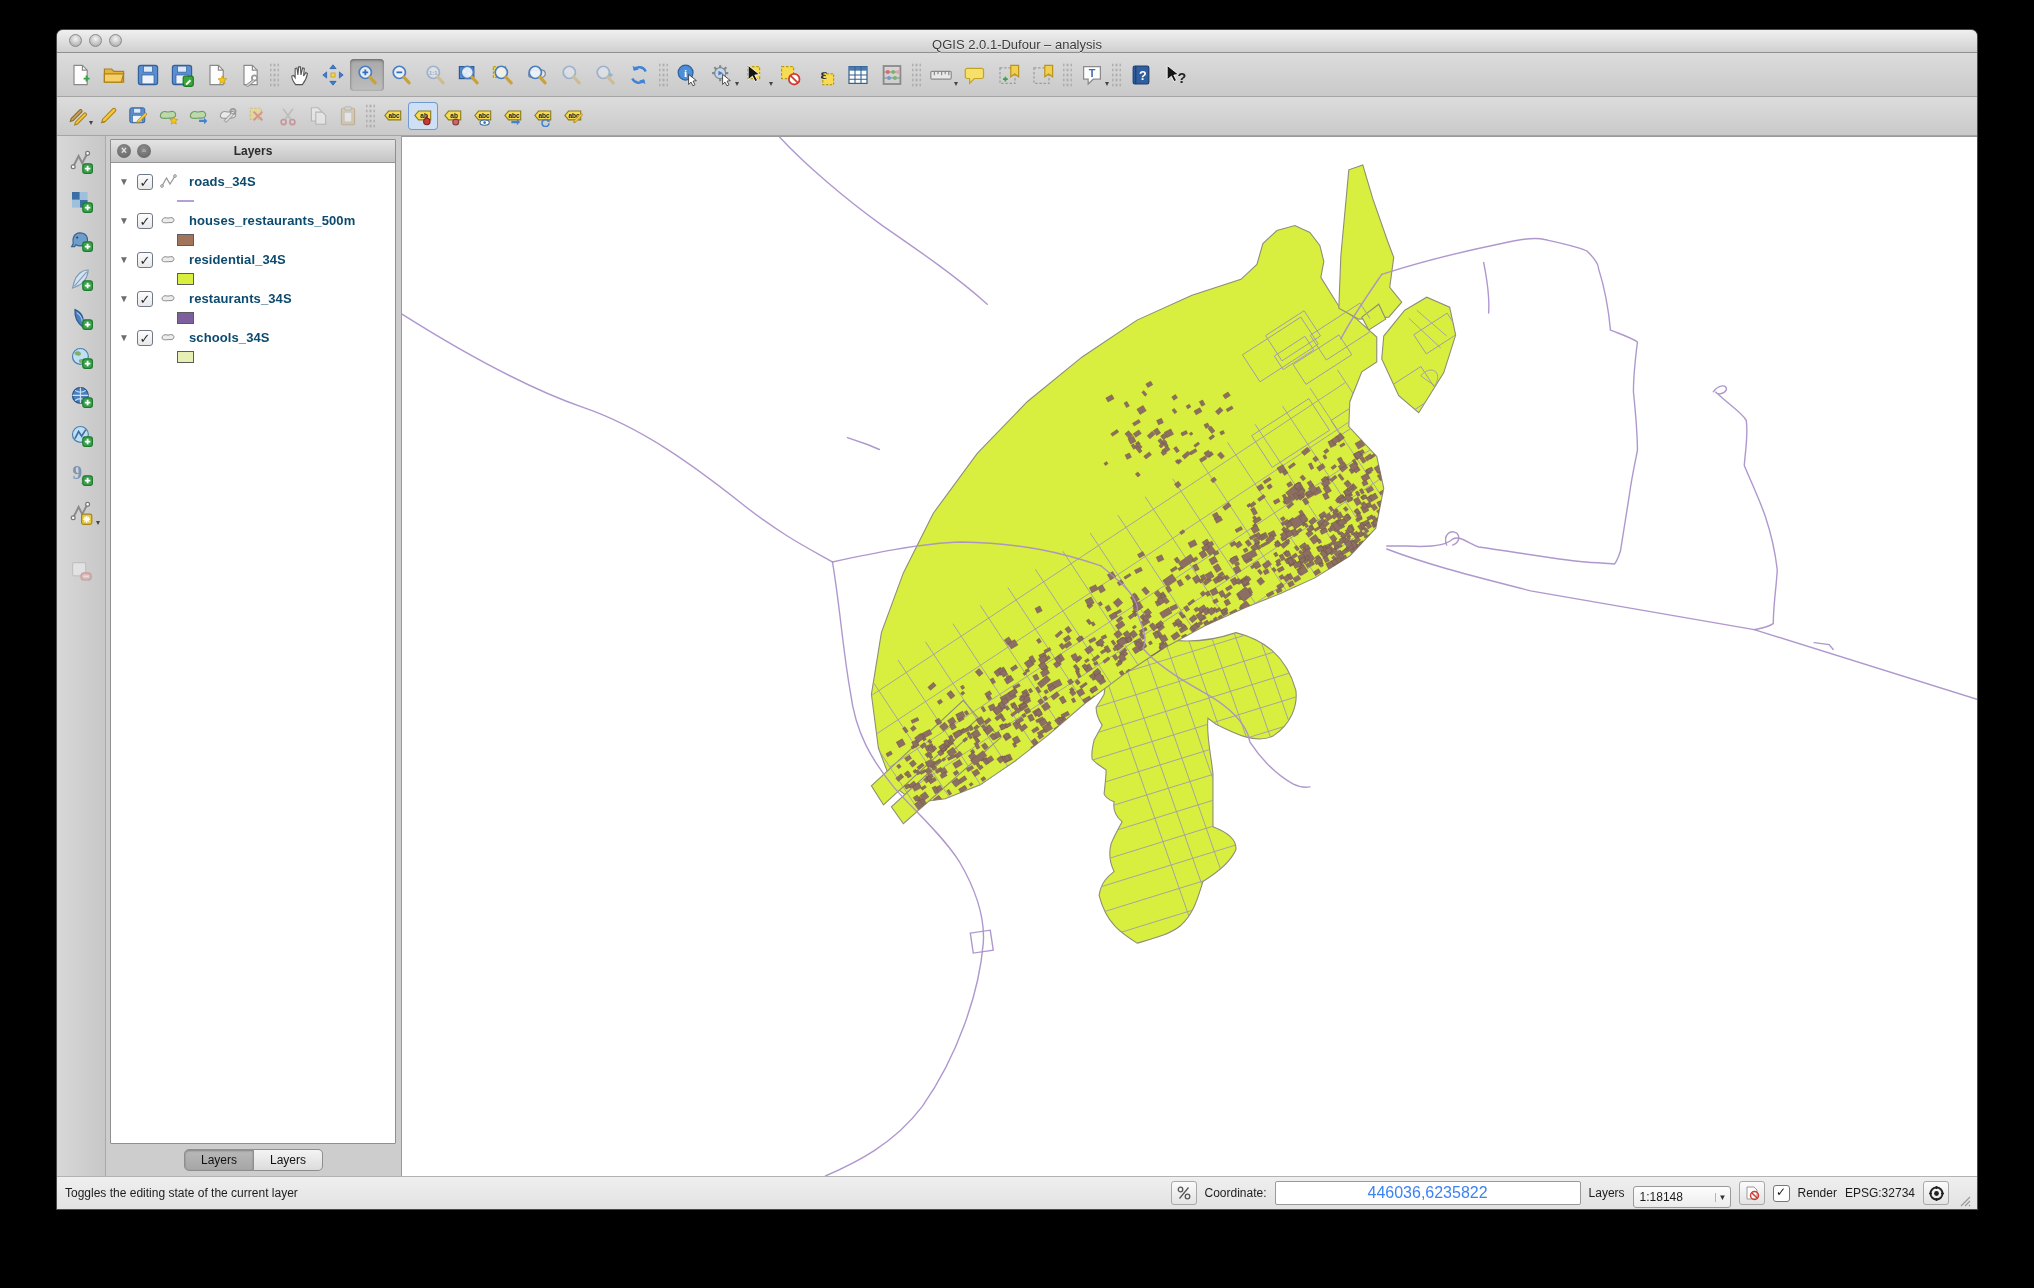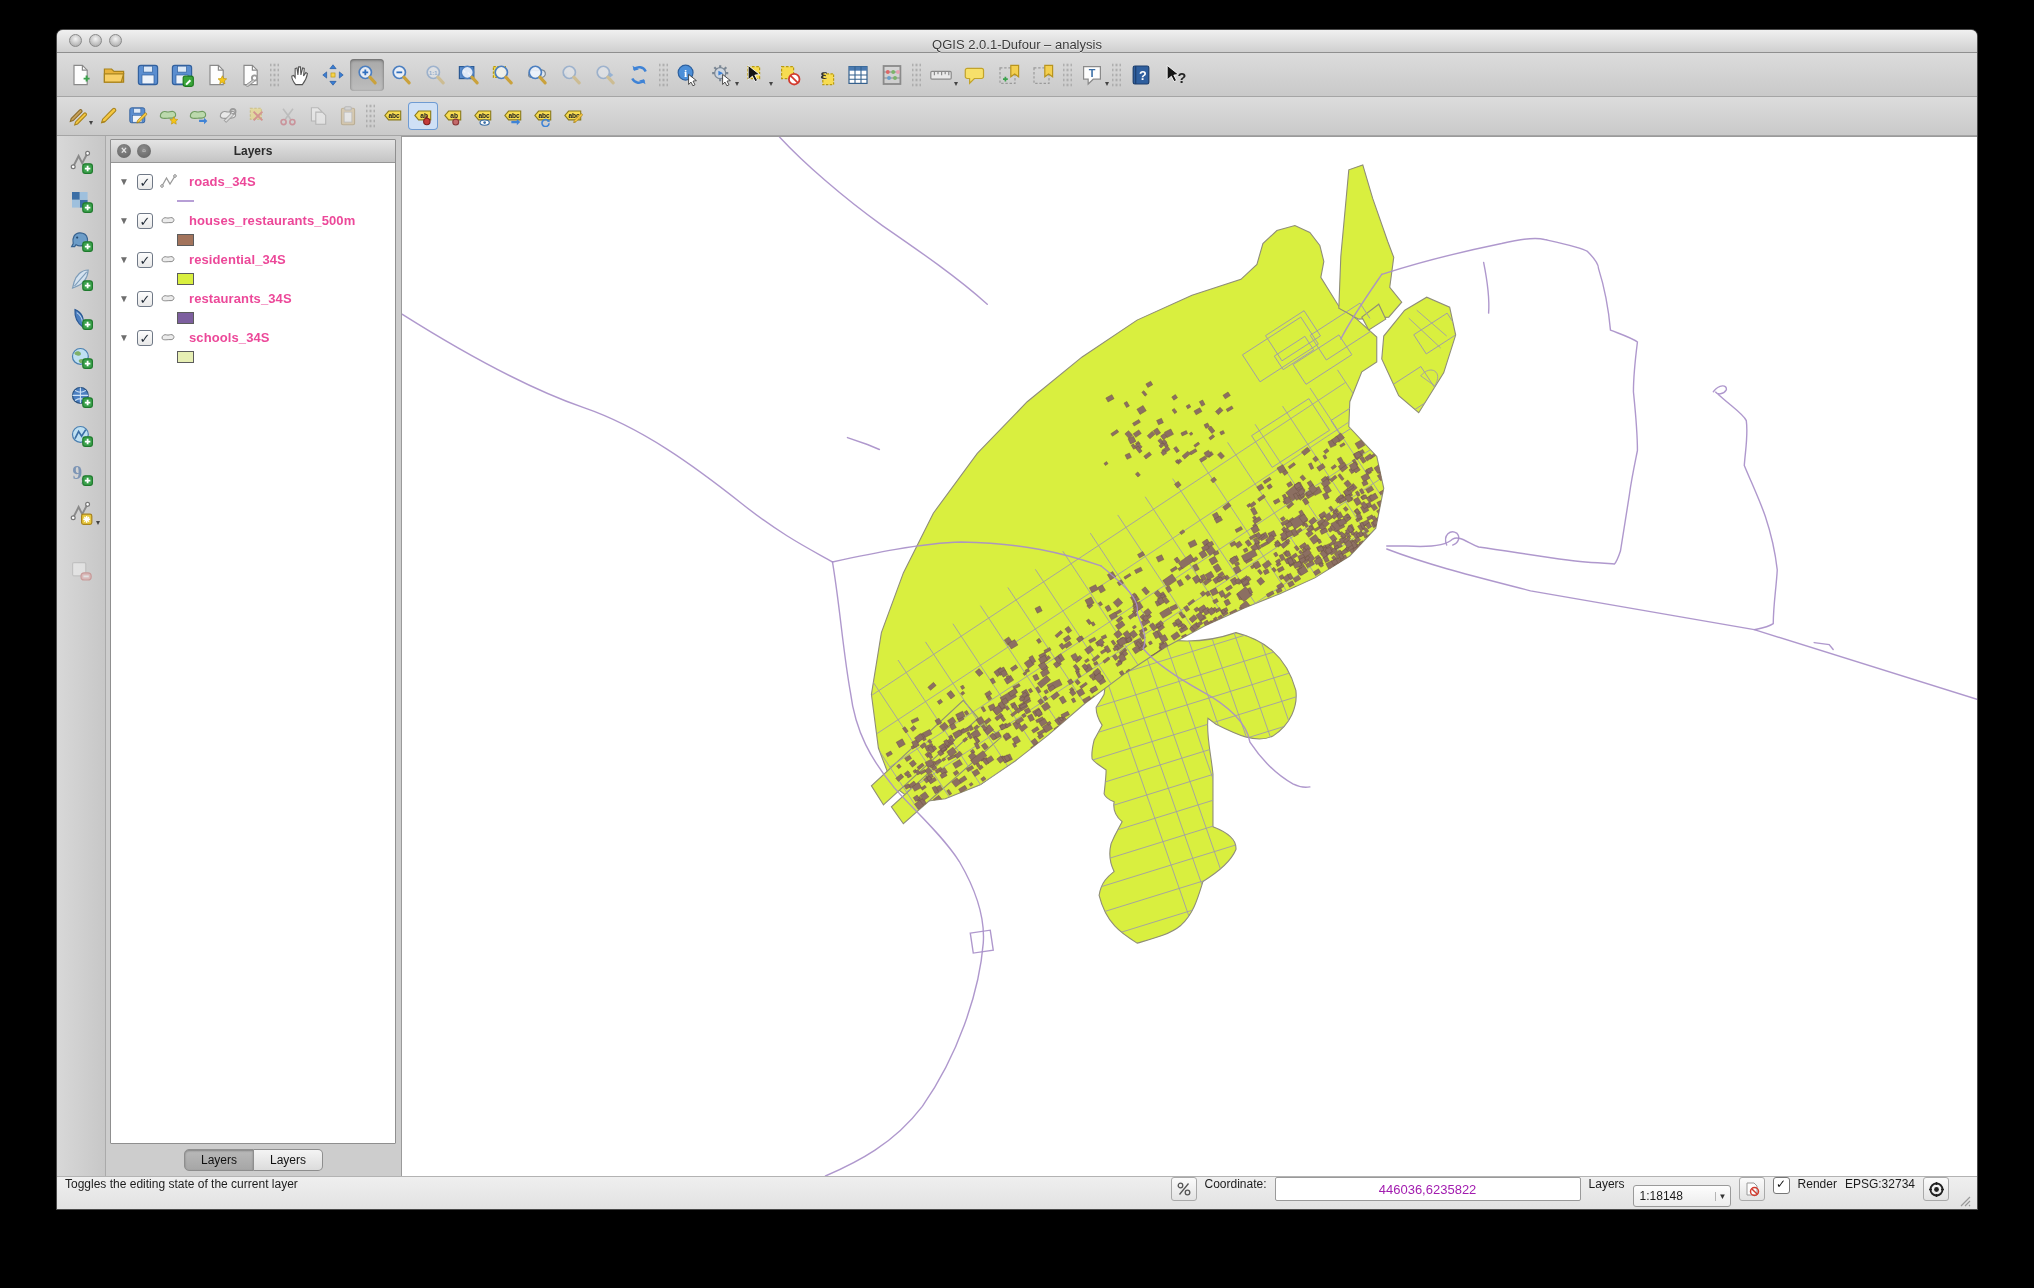--- a/index.html
+++ b/index.html
@@ -42,41 +42,41 @@
                display:flex;align-items:center;position:relative;}
   .dock-btn{width:14px;height:14px;border-radius:50%;background:radial-gradient(circle at 45% 35%,#8d8d8d,#5f5f5f);
             color:#e9e9e9;font-size:10px;line-height:14px;text-align:center;margin-left:6px;font-weight:bold;}
   .dock-title{position:absolute;left:0;right:0;text-align:center;font-size:12px;font-weight:bold;color:#2c2c2c;}
   .layer-list{flex:1;overflow:hidden;padding-top:6px;background:#fff;}
   .lrow{display:flex;align-items:center;height:25px;padding-left:8px;gap:7px;}
   .tri{font-size:10px;color:#6e6e6e;width:11px;}
   .cbx{width:16px;height:16px;border:1px solid #6f7886;border-radius:3px;background:linear-gradient(#fdfdfd,#e8e8e8);
        color:#1d2733;font-size:13px;font-weight:bold;line-height:15px;text-align:center;box-sizing:border-box;}
   .gicon{width:22px;height:16px;display:flex;align-items:center;}
-  .lname{font-size:13px;font-weight:bold;color:#ec4899;letter-spacing:.1px;}
+  .lname{font-size:13px;font-weight:bold;color:#0c4a6e;letter-spacing:.1px;}
   .lname.u{}
   .swrow{height:14px;padding-left:66px;display:flex;align-items:center;}
   .swatch{width:17px;height:12px;border:1px solid #5c5c5c;box-sizing:border-box;}
   .swatch.line{height:2px;border:none;}
   .dock-tabs{position:absolute;bottom:5px;left:0;right:0;display:flex;justify-content:center;}
   .tab{font-size:12px;color:#111;padding:3px 16px;border:1px solid #8e8e8e;background:linear-gradient(#f4f4f4,#dcdcdc);}
   .tab:first-child{border-radius:5px 0 0 5px;}
   .tab:last-child{border-radius:0 5px 5px 0;border-left:none;}
   .tab.active{background:linear-gradient(#b9b9b9,#a6a6a6);box-shadow:inset 0 1px 2px rgba(0,0,0,.3);}
   
   .map-canvas{flex:1;background:#fff;border-top:1px solid #9a9a9a;position:relative;}
   .map-canvas svg{display:block;width:100%;height:100%;}
   
   .statusbar{height:32px;background:linear-gradient(#efefef,#e2e2e2);border-top:1px solid #b3b3b3;
-             display:flex;align-items:flex-start;font-size:12px;color:#1c1c1c;padding:0 6px;gap:8px;}
+             display:flex;align-items:center;font-size:12px;color:#1c1c1c;padding:0 6px;gap:8px;}
   .status-msg{flex:1;padding-left:2px;}
   .sb-btn{width:24px;height:22px;border:1px solid #a9a9a9;border-radius:3px;background:linear-gradient(#fbfbfb,#e3e3e3);
           display:flex;align-items:center;justify-content:center;}
   .coord-field{width:300px;height:20px;border:1px solid #9a9a9a;border-radius:2px;background:#fff;
-               text-align:center;font-size:13px;color:#a21caf;font-family:"Liberation Sans",sans-serif;}
+               text-align:center;font-size:16px;color:#3b82f6;font-family:"Liberation Sans",sans-serif;}
   .combo{width:96px;height:20px;border:1px solid #9a9a9a;border-radius:3px;background:linear-gradient(#fdfdfd,#ececec);
          display:flex;align-items:center;margin-top:8px;}
   .combo .cval{flex:1;padding-left:6px;font-size:12px;}
   .combo .carr{width:14px;border-left:1px solid #b5b5b5;text-align:center;font-size:8px;color:#333;}
   .scheck{width:15px;height:15px;border:1px solid #777;border-radius:3px;background:#fff;color:#111;
           font-size:12px;font-weight:bold;line-height:13px;text-align:center;}
   .grip{width:14px;height:14px;align-self:flex-end;margin-bottom:2px;}
 </style>
 </head>
 <body>

